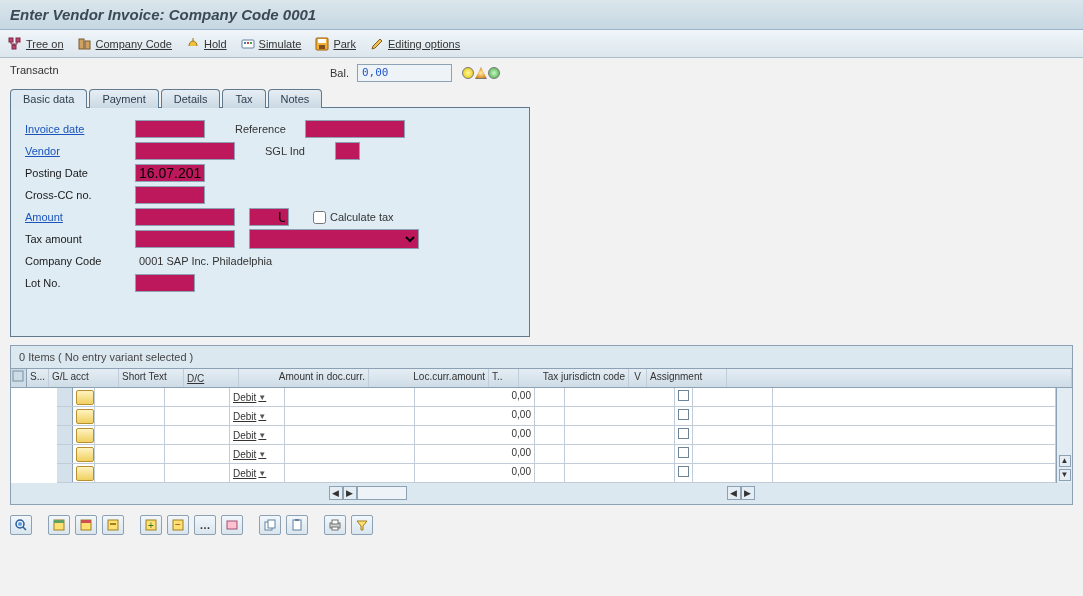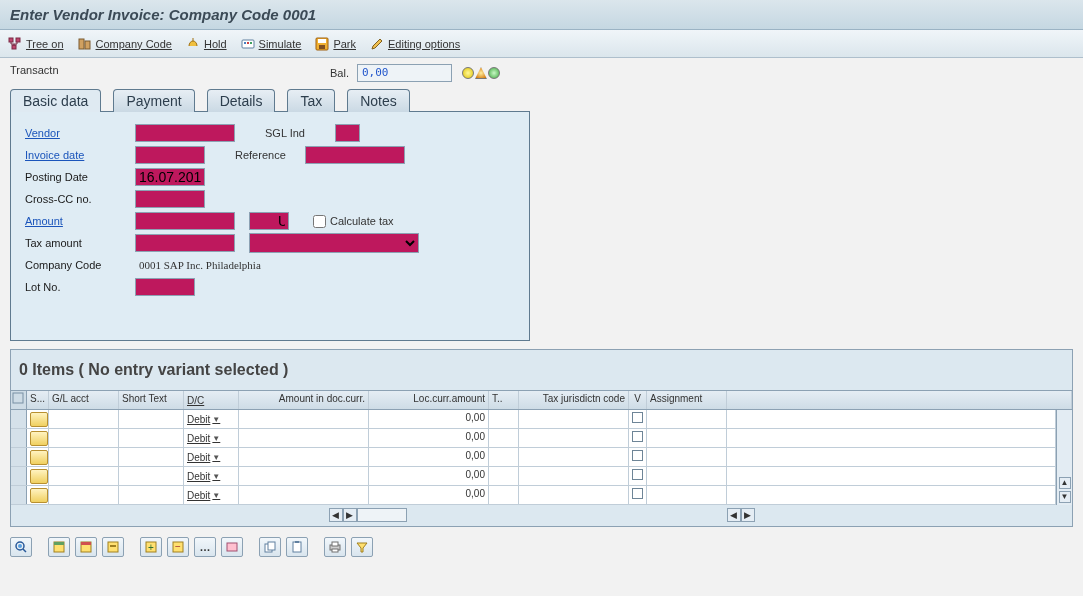--- a/index.html
+++ b/index.html
@@ -65,23 +65,23 @@
   }
   .tabs {
     display:flex;
     position:relative; top:1px;
   }
   .tab {
     padding:3px 12px;
     border:1px solid #5f7a8f;
     border-bottom:none;
     background:linear-gradient(#e7eef4,#cad9e4);
-    font-size:14px; cursor:pointer;
+    font-size:11px; cursor:pointer;
     border-top-left-radius:4px; border-top-right-radius:4px;
-    margin-right:12px;
+    margin-right:2px;
     color:#2d3e4d;
   }
   .tab.active {
     background:#dfeaf2;
     font-weight:normal;
   }
   .panel {
     border:1px solid #5f7a8f;
     background:#dfecf4;
     padding:10px 14px 12px 14px;
@@ -95,32 +95,32 @@
   .fl.link { color:#1b55bb; text-decoration:underline; cursor:pointer;}
   .fi {
     border:1px solid #8ca1b3; background:#be185d; height:18px;
     font-size:14px; padding:1px 3px;
   }
   .w100{width:100px;} .w60{width:60px;} .w70{width:70px;}
   .w40{width:40px;padding-left:28px;} .w30{width:25px;} .w300{width:300px;}
   .gap { width:30px;}
   .sub-lbl { width:70px;}
   .chk { margin: 0 4px;}
-  .static-val { padding-left:4px;font-family:Liberation Serif, serif;}
+  .static-val { padding-left:4px;}
 
   
   .items-wrap {
     margin: 0 10px;
     border:1px solid #8ca1b3;
     background:#dce8f0;
     padding-bottom:4px;
   }
   .items-title {
-    padding:11px 8px;
-    font-size:16px; color:#444;font-weight:bold;
+    padding:5px 8px;
+    font-size:11px; color:#444;
   }
   .grid {
     border-top:1px solid #8ca1b3;
     background:#fff;
   }
   .grow {
     display:flex; height:19px; align-items:stretch;
     border-bottom:1px solid #c0cdd8;
   }
   .gh { background:linear-gradient(#e5edf4,#cedce6); font-size:10px;
@@ -182,21 +182,21 @@
   .ib{
     width:22px;height:20px;border:1px solid #8ca1b3;
     background:linear-gradient(#f2f7fb,#d9e5ee);
     border-radius:2px;
     display:flex;align-items:center;justify-content:center;
     font-size:11px; cursor:pointer;
   }
   .sep{width:6px;}
   svg { display:block;}
 
-  .grid-body {display:flex;}
+  .grid-body {display:flex;margin-left:46px;}
   .grid-rows{flex:1;}
 </style>
 </head>
 <body>
 
 <div class="titlebar">Enter Vendor Invoice: Company Code 0001</div>
 
 <div class="toolbar">
   <div class="toolbar-btn">
     <span class="tb-icon">
@@ -275,32 +275,32 @@
 <div class="tab-wrap">
   <div class="tabs">
     <div class="tab active">Basic data</div>
     <div class="tab">Payment</div>
     <div class="tab">Details</div>
     <div class="tab">Tax</div>
     <div class="tab">Notes</div>
   </div>
   <div class="panel">
     <div class="form-row">
+      <span class="fl link">Invoice date</span>
+      <input class="fi w70" style="">
+      <span class="gap"></span>
+      <span class="sub-lbl">Reference</span>
+      <input class="fi w100" style="">
+    </div>
+    <div class="form-row">
       <span class="fl link">Vendor</span>
       <input class="fi w100" value="" style="">
       <span class="gap"></span>
       <span class="sub-lbl">SGL Ind</span>
       <input class="fi w30" style="">
-    </div>
-    <div class="form-row">
-      <span class="fl link">Invoice date</span>
-      <input class="fi w70" style="">
-      <span class="gap"></span>
-      <span class="sub-lbl">Reference</span>
-      <input class="fi w100" style="">
     </div>
     <div class="form-row">
       <span class="fl">Posting Date</span>
       <input class="fi w70" value="16.07.2018" style="">
     </div>
     <div class="form-row">
       <span class="fl">Cross-CC no.</span>
       <input class="fi w70" style="">
     </div>
     <div class="form-row">

